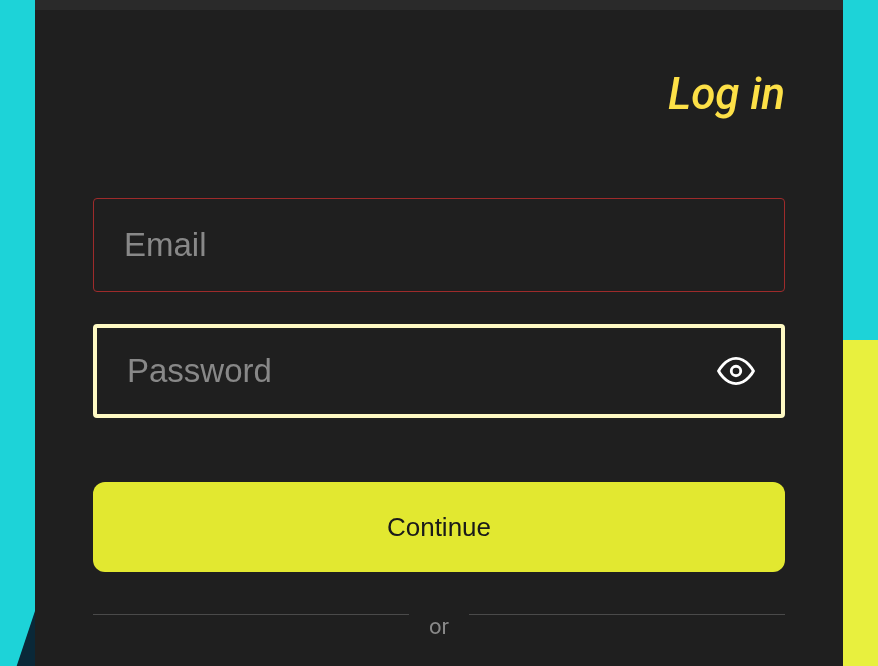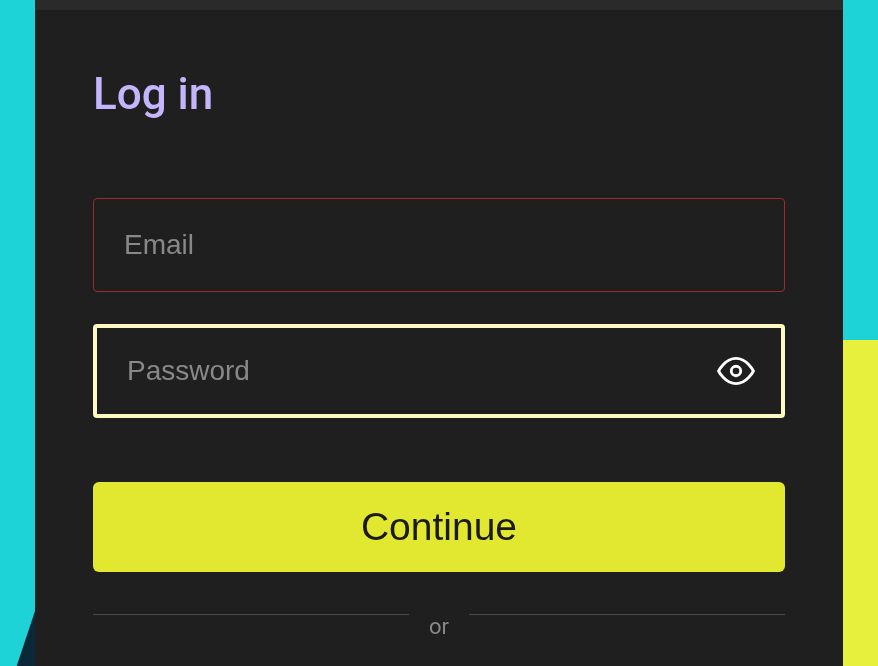--- a/index.html
+++ b/index.html
@@ -51,26 +51,27 @@
     }
     .top-bar {
       position: absolute;
       top: 0;
       left: 0;
       right: 0;
       height: 10px;
       background: #2a2a2a;
     }
     .title {
-      color: #c4b5fd;
+      color: #fde047;
       font-size: 44px;
       font-weight: 500;
-      text-align: left;
+      text-align: right;
       margin-top: 68px;
       margin-bottom: 78px;
+      font-style: italic;
     }
     .input-wrapper {
       position: relative;
       width: 100%;
       height: 94px;
       margin-bottom: 32px;
       border-radius: 4px;
     }
     .input-wrapper.error {
       border: 1.5px solid #9e2b2b;
@@ -78,21 +79,21 @@
     .input-wrapper.normal {
       border: 4px solid #fef9c3;
     }
     .input-field {
       width: 100%;
       height: 100%;
       background: transparent;
       border: none;
       outline: none;
       color: #ffffff;
-      font-size: 28px;
+      font-size: 33px;
       padding: 0 30px;
       padding-right: 80px;
     }
     .input-field::placeholder {
       color: #888888;
     }
     .eye-icon {
       position: absolute;
       right: 26px;
       top: 50%;
@@ -106,23 +107,23 @@
     }
     .eye-icon svg {
       width: 38px;
       height: 38px;
     }
     .continue-btn {
       width: 100%;
       height: 90px;
       background: #e2e830;
       border: none;
-      border-radius: 6px;
+      border-radius: 12px;
       color: #1a1a1a;
-      font-size: 39px;
+      font-size: 26px;
       font-weight: 400;
       cursor: pointer;
       margin-top: 32px;
     }
     .divider {
       display: flex;
       margin-top: 42px;
       gap: 20px;
     }
     .divider-line {

